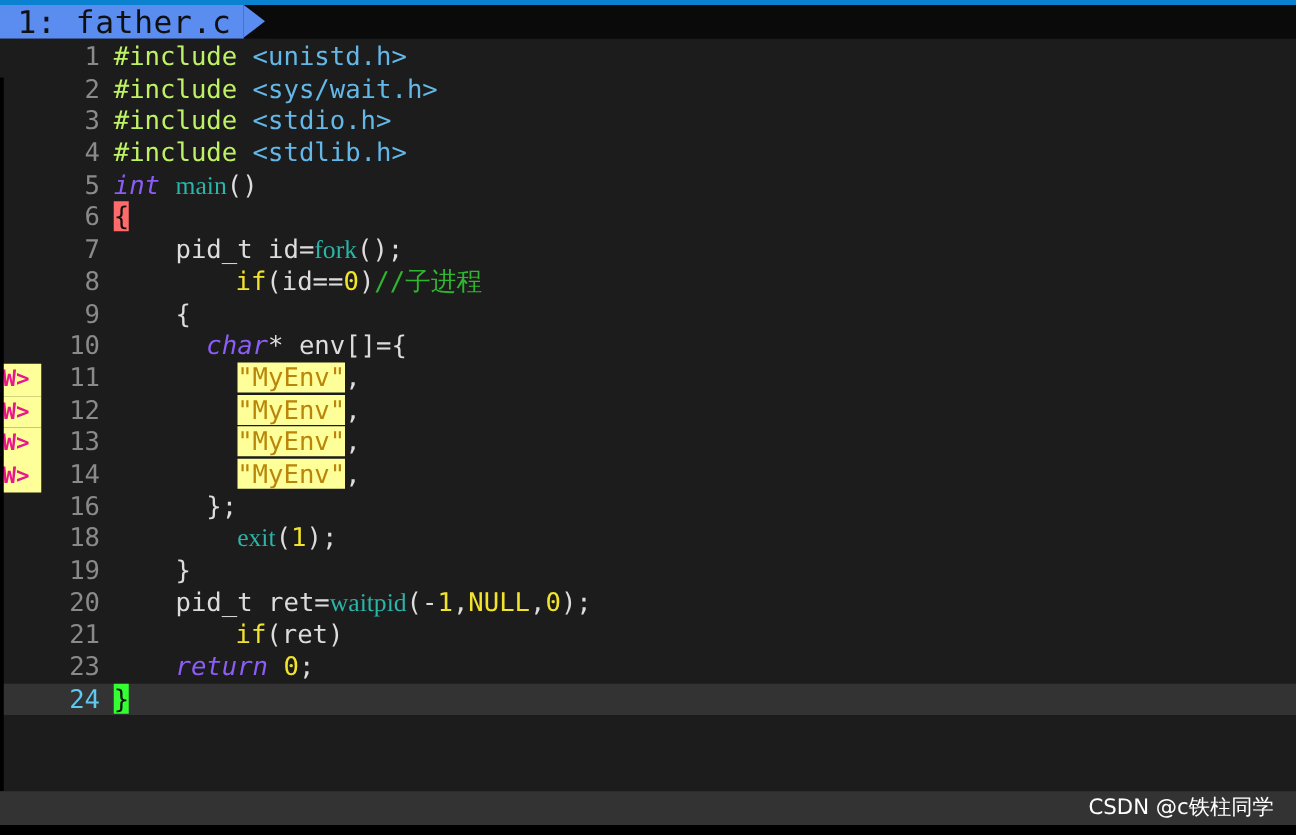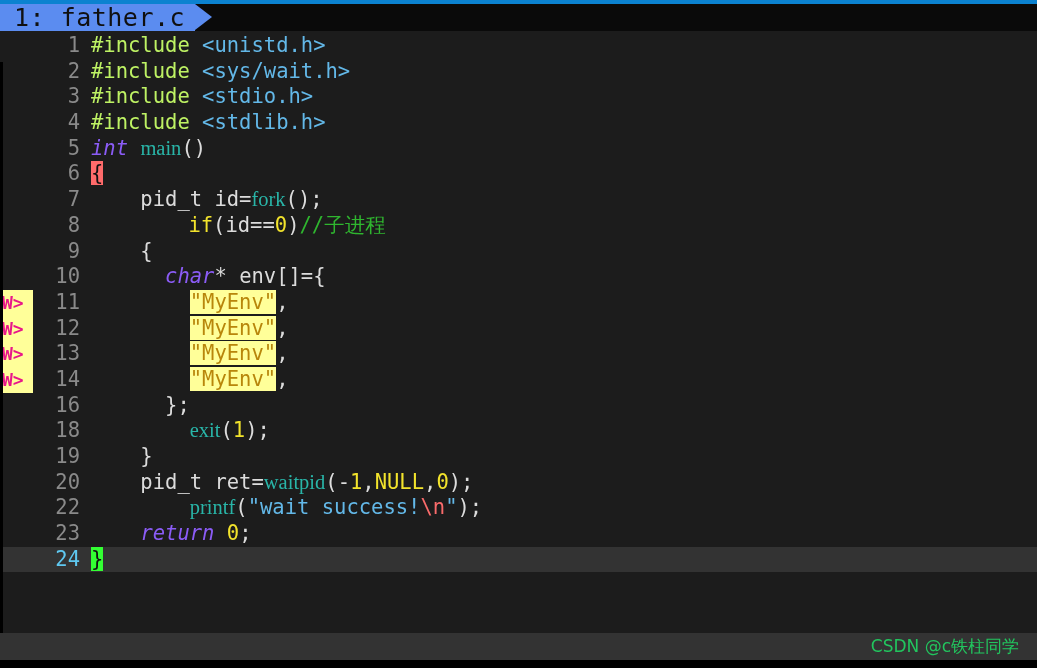--- a/index.html
+++ b/index.html
@@ -123,21 +123,21 @@
     height: 27px;
     flex: 0 0 auto;
     background: #333333;
     position: relative;
   }
   .watermark {
     position: absolute;
     right: 18px;
     top: 0;
     line-height: 27px;
-    color: #22c55e;
+    color: #ffffff;
     font-size: 17px;
     font-family: "DejaVu Sans", "Liberation Sans", sans-serif;
     white-space: pre;
   }
   .bottom-black {
     height: 8px;
     background: #000;
     flex: 0 0 auto;
   }
   .left-edge {
@@ -265,26 +265,26 @@
       <span class="lnum">19</span>
       <span class="ltext"><span class="punct">    }</span></span>
     </div>
 
     <div class="code-line">
       <span class="sign"></span>
       <span class="lnum">20</span>
       <span class="ltext"><span class="plain">    pid_t ret=</span><span class="fn">waitpid</span><span class="punct">(</span><span class="punct">-</span><span class="num">1</span><span class="punct">,</span><span class="cnst">NULL</span><span class="punct">,</span><span class="num">0</span><span class="punct">);</span></span>
     </div>
 
-
-    <div class="code-line">
-      <span class="sign"></span>
-      <span class="lnum">22</span>
-      <span class="ltext"><span class="plain">        </span><span class="fn">printf</span><span class="punct">(</span><span class="str">"wait success!</span><span class="esc">\n</span><span class="str">"</span><span class="punct">);</span></span>
-    </div>
+    <div class="code-line">
+      <span class="sign"></span>
+      <span class="lnum">21</span>
+      <span class="ltext"><span class="plain">    </span><span class="kw">if</span><span class="punct">(</span><span class="plain">ret</span><span class="punct">)</span></span>
+    </div>
+
 
     <div class="code-line">
       <span class="sign"></span>
       <span class="lnum">23</span>
       <span class="ltext"><span class="plain">    </span><span class="type">return</span><span class="plain"> </span><span class="num">0</span><span class="punct">;</span></span>
     </div>
 
     <div class="code-line cursor-line">
       <span class="sign"></span>
       <span class="lnum current">24</span>

